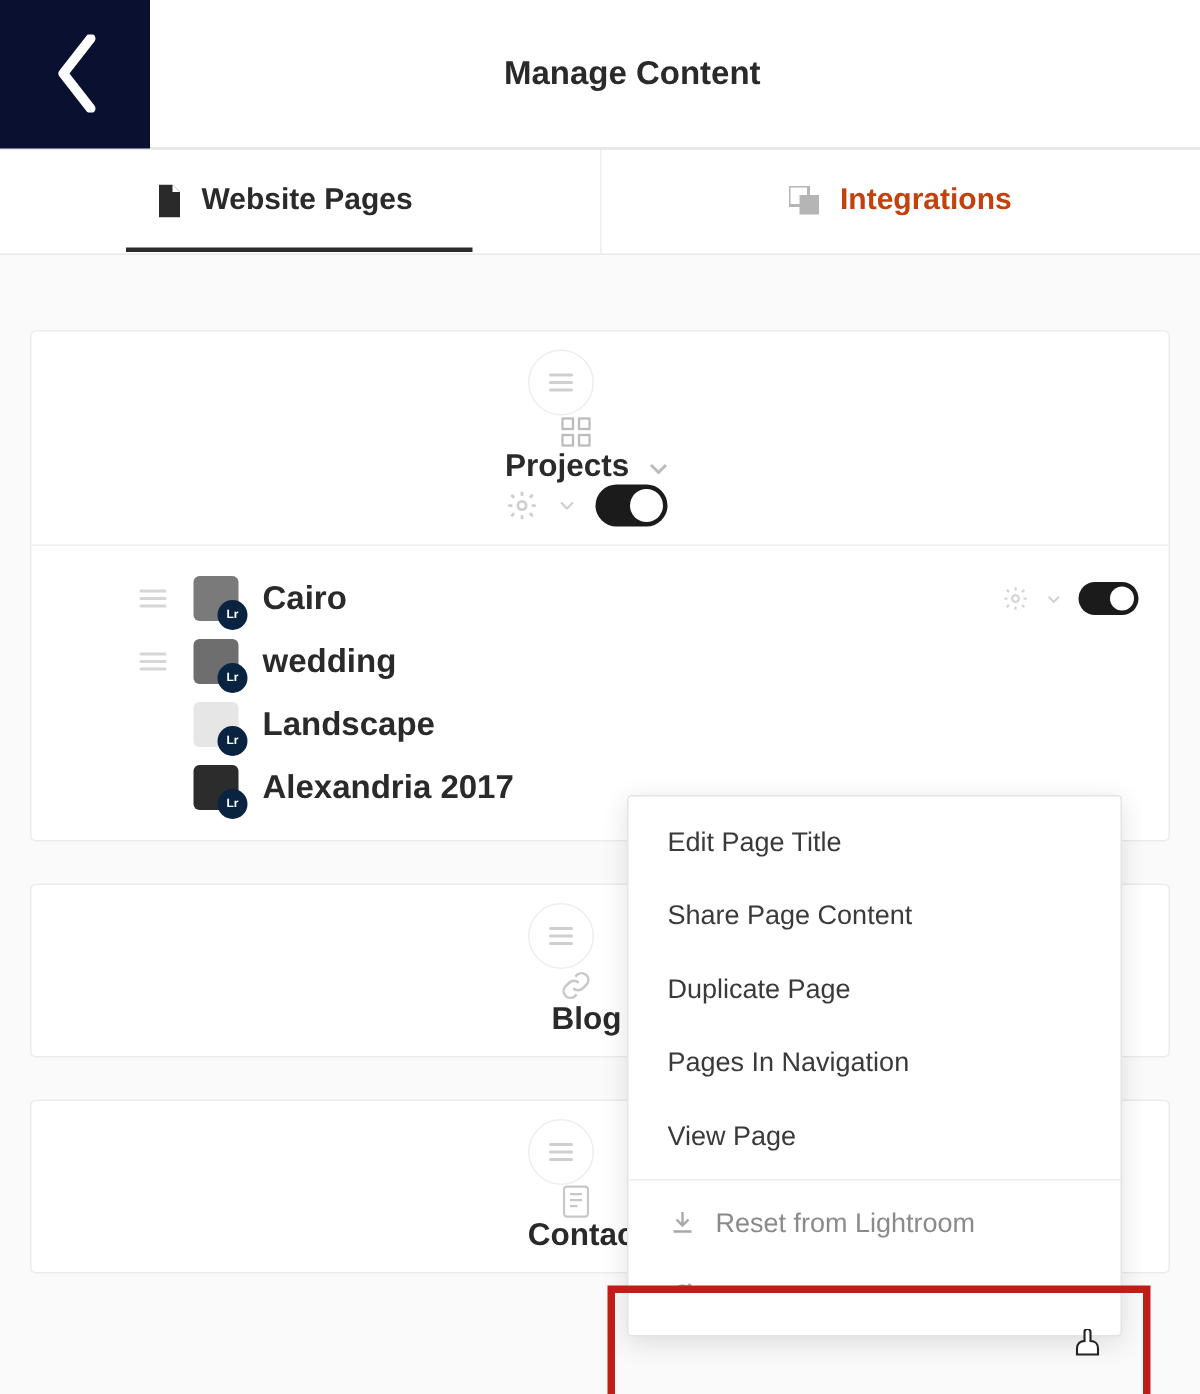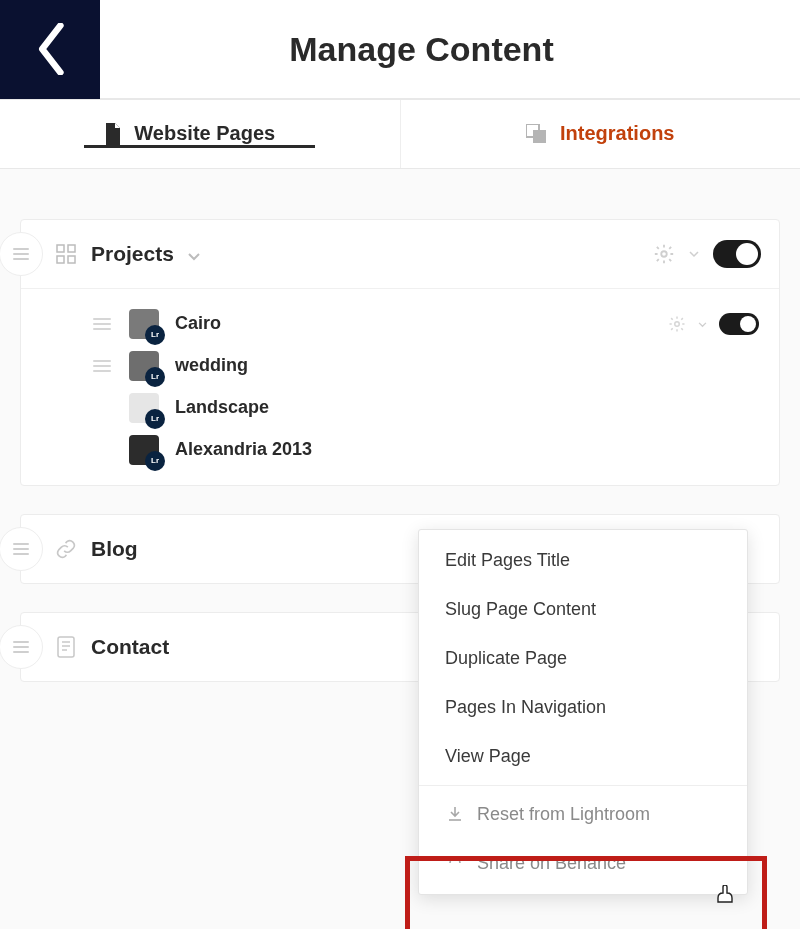--- a/index.html
+++ b/index.html
@@ -22,21 +22,21 @@
     height: 100px;
     background: #0a1130;
     display: flex;
     align-items: center;
     justify-content: center;
   }
   .header-title {
     position: absolute;
     left: 0; right: 0;
     text-align: center;
-    font-size: 34px;
+    font-size: 22px;
     font-weight: 600;
     pointer-events: none;
     margin-left: 43px;
   }
 
   
   .tabs {
     display: flex;
     border-bottom: 1px solid #e8e8e8;
   }
@@ -48,20 +48,21 @@
     font-weight: 700;
     color: #2a2a2a;
     cursor: pointer;
   }
   .tab.inactive { color: #c2410c; font-weight: 600; }
   .tab:first-child { border-right: 1px solid #eee; }
   .tab .tab-inner {
     display: inline-flex;
     align-items: center;
     gap: 12px;
+    padding-bottom: 20px;
     margin-bottom: -19px;
   }
   .tab.active .tab-inner { border-bottom: 3px solid #2a2a2a; padding-left: 20px; padding-right: 40px;}
   .tab-inner svg { flex-shrink:0; }
 
   
   .content {
     padding: 50px 20px 28px;
     background: #fafafa;
     min-height: 760px;
@@ -73,20 +74,21 @@
     border: 1px solid #ececec;
     border-radius: 4px;
     margin-bottom: 28px;
     position: relative;
   }
   .section-header {
     display: flex;
     align-items: center;
     padding: 12px 18px 12px 0;
     min-height: 64px;
+    flex-direction: column;
   }
   .drag-circle {
     width: 44px; height: 44px;
     border: 1px solid #eee;
     border-radius: 50%;
     display: flex;
     align-items: center;
     justify-content: center;
     background: #fff;
     margin-left: -22px;
@@ -167,21 +169,21 @@
     position: absolute;
     bottom: -6px; right: -6px;
     width: 20px; height: 20px;
     background: #0a2340;
     border-radius: 50%;
     color: #fff;
     font-size: 8px;
     font-weight: 700;
     display:flex; align-items:center; justify-content:center;
   }
-  .sub-label { font-size: 18px; font-weight: 700; }
+  .sub-label { font-size: 22px; font-weight: 700; }
   .sub-spacer { flex-grow:1; }
   .sub-actions { display:flex; align-items:center; gap:8px; }
 
   
   .menu {
     position: absolute;
     top: 360px;
     left: 418px;
     width: 330px;
     background: #fff;
@@ -354,21 +356,21 @@
 
       <div class="sub-row">
         <div class="mini-drag" style="visibility:hidden;">
             <div></div>
             <div></div>
             <div></div>
           </div>
         <div class="thumb" style="background:#2c2c2c;">
             <div class="lr-badge">Lr</div>
           </div>
-        <div class="sub-label">Alexandria 2013</div>
+        <div class="sub-label">Alexandria 2017</div>
       </div>
     </div>
   </div>
 
   <div class="section">
     <div class="section-header">
       <div class="drag-circle">
         <div class="hamburger-lines">
             <div></div>
             <div></div>
@@ -401,24 +403,24 @@
             <line x1="5" y1="10" x2="13" y2="10" stroke="#c8c8c8" stroke-width="1.5"></line>
             <line x1="5" y1="14" x2="10" y2="14" stroke="#c8c8c8" stroke-width="1.5"></line>
           </svg>
       </div>
       <div class="section-title">Contact</div>
     </div>
   </div>
 
   <div class="menu">
     <div class="menu-item">
-        <span>Edit Pages Title</span>
+        <span>Edit Page Title</span>
       </div>
     <div class="menu-item">
-        <span>Slug Page Content</span>
+        <span>Share Page Content</span>
       </div>
     <div class="menu-item">
         <span>Duplicate Page</span>
       </div>
     <div class="menu-item">
         <span>Pages In Navigation</span>
       </div>
     <div class="menu-item">
         <span>View Page</span>
       </div>
@@ -433,21 +435,20 @@
       <span>Reset from Lightroom</span>
     </div>
     <div class="menu-item muted">
       <span class="menu-icon-slot">
         <svg width="16" height="16" viewBox="0 0 16 16">
             <path d="M3 8a5 5 0 0 1 10 0" fill="none" stroke="#a8a8a8" stroke-width="1.6"></path>
             <path d="M8 3v0" stroke="#a8a8a8" stroke-width="1.6"></path>
             <path d="M10 5l3-3M13 2v3h-3" fill="none" stroke="#a8a8a8" stroke-width="1.6"></path>
           </svg>
       </span>
-      <span>Share on Behance</span>
     </div>
 
   </div>
 
   <div class="highlight-box"></div>
   <div class="cursor-icon">
     <svg width="20" height="22" viewBox="0 0 20 22">
         <path d="M7 2l0 6c-3 0-5 2-5 5v4h14v-4c0-3-2-5-5-5l0-6a2 2 0 0 0-4 0z" fill="#fff" stroke="#222" stroke-width="1.4"></path>
       </svg>
   </div>

